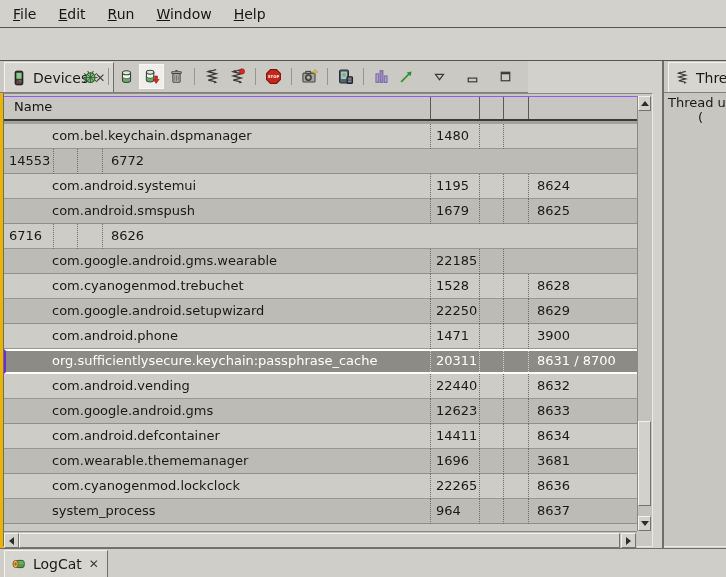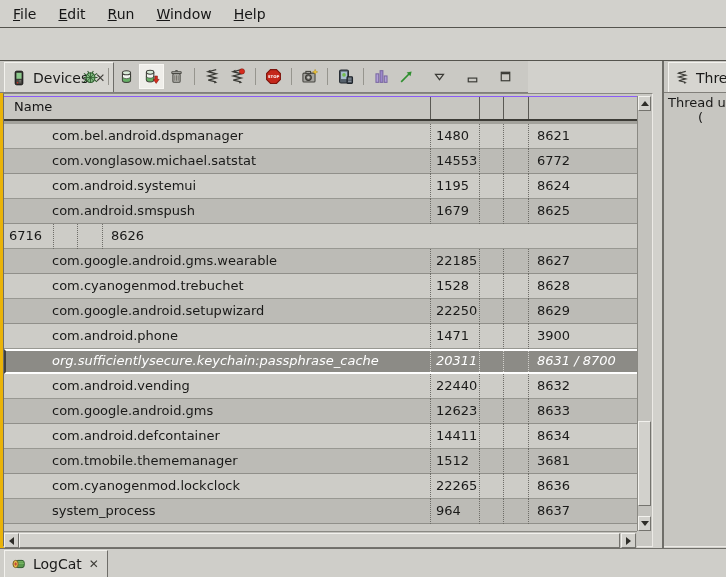--- a/index.html
+++ b/index.html
@@ -40,21 +40,21 @@
   .hcell.c1{width:49px;}
   .hcell.c2{width:24px;}
   .hcell.c3{width:25px;}
   .hcell.c4{width:109px;}
   .tbody{position:absolute;left:0;top:27px;width:633px;height:410px;background:#c9c8c3;overflow:hidden;}
   .tgap{height:3px;background:#a3a29c;}
   .trow{display:flex;height:25px;box-shadow:inset 0 -1px 0 rgba(100,99,93,.5);}
   .trow.l{background:#cdccc7;}
   .trow.d{background:#bcbbb6;}
   .trow.selected{background:#8c8b86;border-top:2px solid #fff;border-bottom:2px solid #fff;
-    border-left:2px solid #404040;box-shadow:none;font-style:italic;}
+    border-left:2px solid #6d28d9;box-shadow:none;}
   .cell{height:100%;line-height:24px;font-size:13px;color:#1a1a19;white-space:nowrap;overflow:hidden;}
   .cell + .cell{border-left:1px dotted #6e6d68;}
   .trow.selected .cell{color:#ffffff;line-height:20px;}
   .trow.selected .cell + .cell{border-left-color:#d2d1cc;}
   .cell.name{width:426px;padding-left:48px;}
   .trow.selected .cell.name{width:424px;padding-left:46px;}
   .cell.pid{width:49px;padding-left:5px;}
   .cell.c3{width:24px;}
   .cell.c4{width:25px;}
   .cell.port{width:109px;padding-left:8px;}
@@ -287,28 +287,26 @@
     <div class="thead">
         <div class="hcell c0">Name</div>
         <div class="hcell c1"></div>
         <div class="hcell c2"></div>
         <div class="hcell c3"></div>
         <div class="hcell c4"></div>
       </div>
     <div class="tbody">
         <div class="tgap"></div>
         <div class="trow l">
-          <div class="cell name">com.bel.android.dspmanager</div>
+          <div class="cell name">com.bel.keychain.dspmanager</div>
           <div class="cell pid">1480</div>
           <div class="cell c3"></div>
           <div class="cell c4"></div>
-          <div class="cell port">8621</div>
-        </div>
-        <div class="trow d">
-          <div class="cell name">com.vonglasow.michael.satstat</div>
+        </div>
+        <div class="trow d">
           <div class="cell pid">14553</div>
           <div class="cell c3"></div>
           <div class="cell c4"></div>
           <div class="cell port">6772</div>
         </div>
         <div class="trow l">
           <div class="cell name">com.android.systemui</div>
           <div class="cell pid">1195</div>
           <div class="cell c3"></div>
           <div class="cell c4"></div>
@@ -325,21 +323,20 @@
           <div class="cell pid">6716</div>
           <div class="cell c3"></div>
           <div class="cell c4"></div>
           <div class="cell port">8626</div>
         </div>
         <div class="trow d">
           <div class="cell name">com.google.android.gms.wearable</div>
           <div class="cell pid">22185</div>
           <div class="cell c3"></div>
           <div class="cell c4"></div>
-          <div class="cell port">8627</div>
         </div>
         <div class="trow l">
           <div class="cell name">com.cyanogenmod.trebuchet</div>
           <div class="cell pid">1528</div>
           <div class="cell c3"></div>
           <div class="cell c4"></div>
           <div class="cell port">8628</div>
         </div>
         <div class="trow d">
           <div class="cell name">com.google.android.setupwizard</div>
@@ -377,22 +374,22 @@
           <div class="cell port">8633</div>
         </div>
         <div class="trow l">
           <div class="cell name">com.android.defcontainer</div>
           <div class="cell pid">14411</div>
           <div class="cell c3"></div>
           <div class="cell c4"></div>
           <div class="cell port">8634</div>
         </div>
         <div class="trow d">
-          <div class="cell name">com.tmobile.thememanager</div>
-          <div class="cell pid">1512</div>
+          <div class="cell name">com.wearable.thememanager</div>
+          <div class="cell pid">1696</div>
           <div class="cell c3"></div>
           <div class="cell c4"></div>
           <div class="cell port">3681</div>
         </div>
         <div class="trow l">
           <div class="cell name">com.cyanogenmod.lockclock</div>
           <div class="cell pid">22265</div>
           <div class="cell c3"></div>
           <div class="cell c4"></div>
           <div class="cell port">8636</div>

